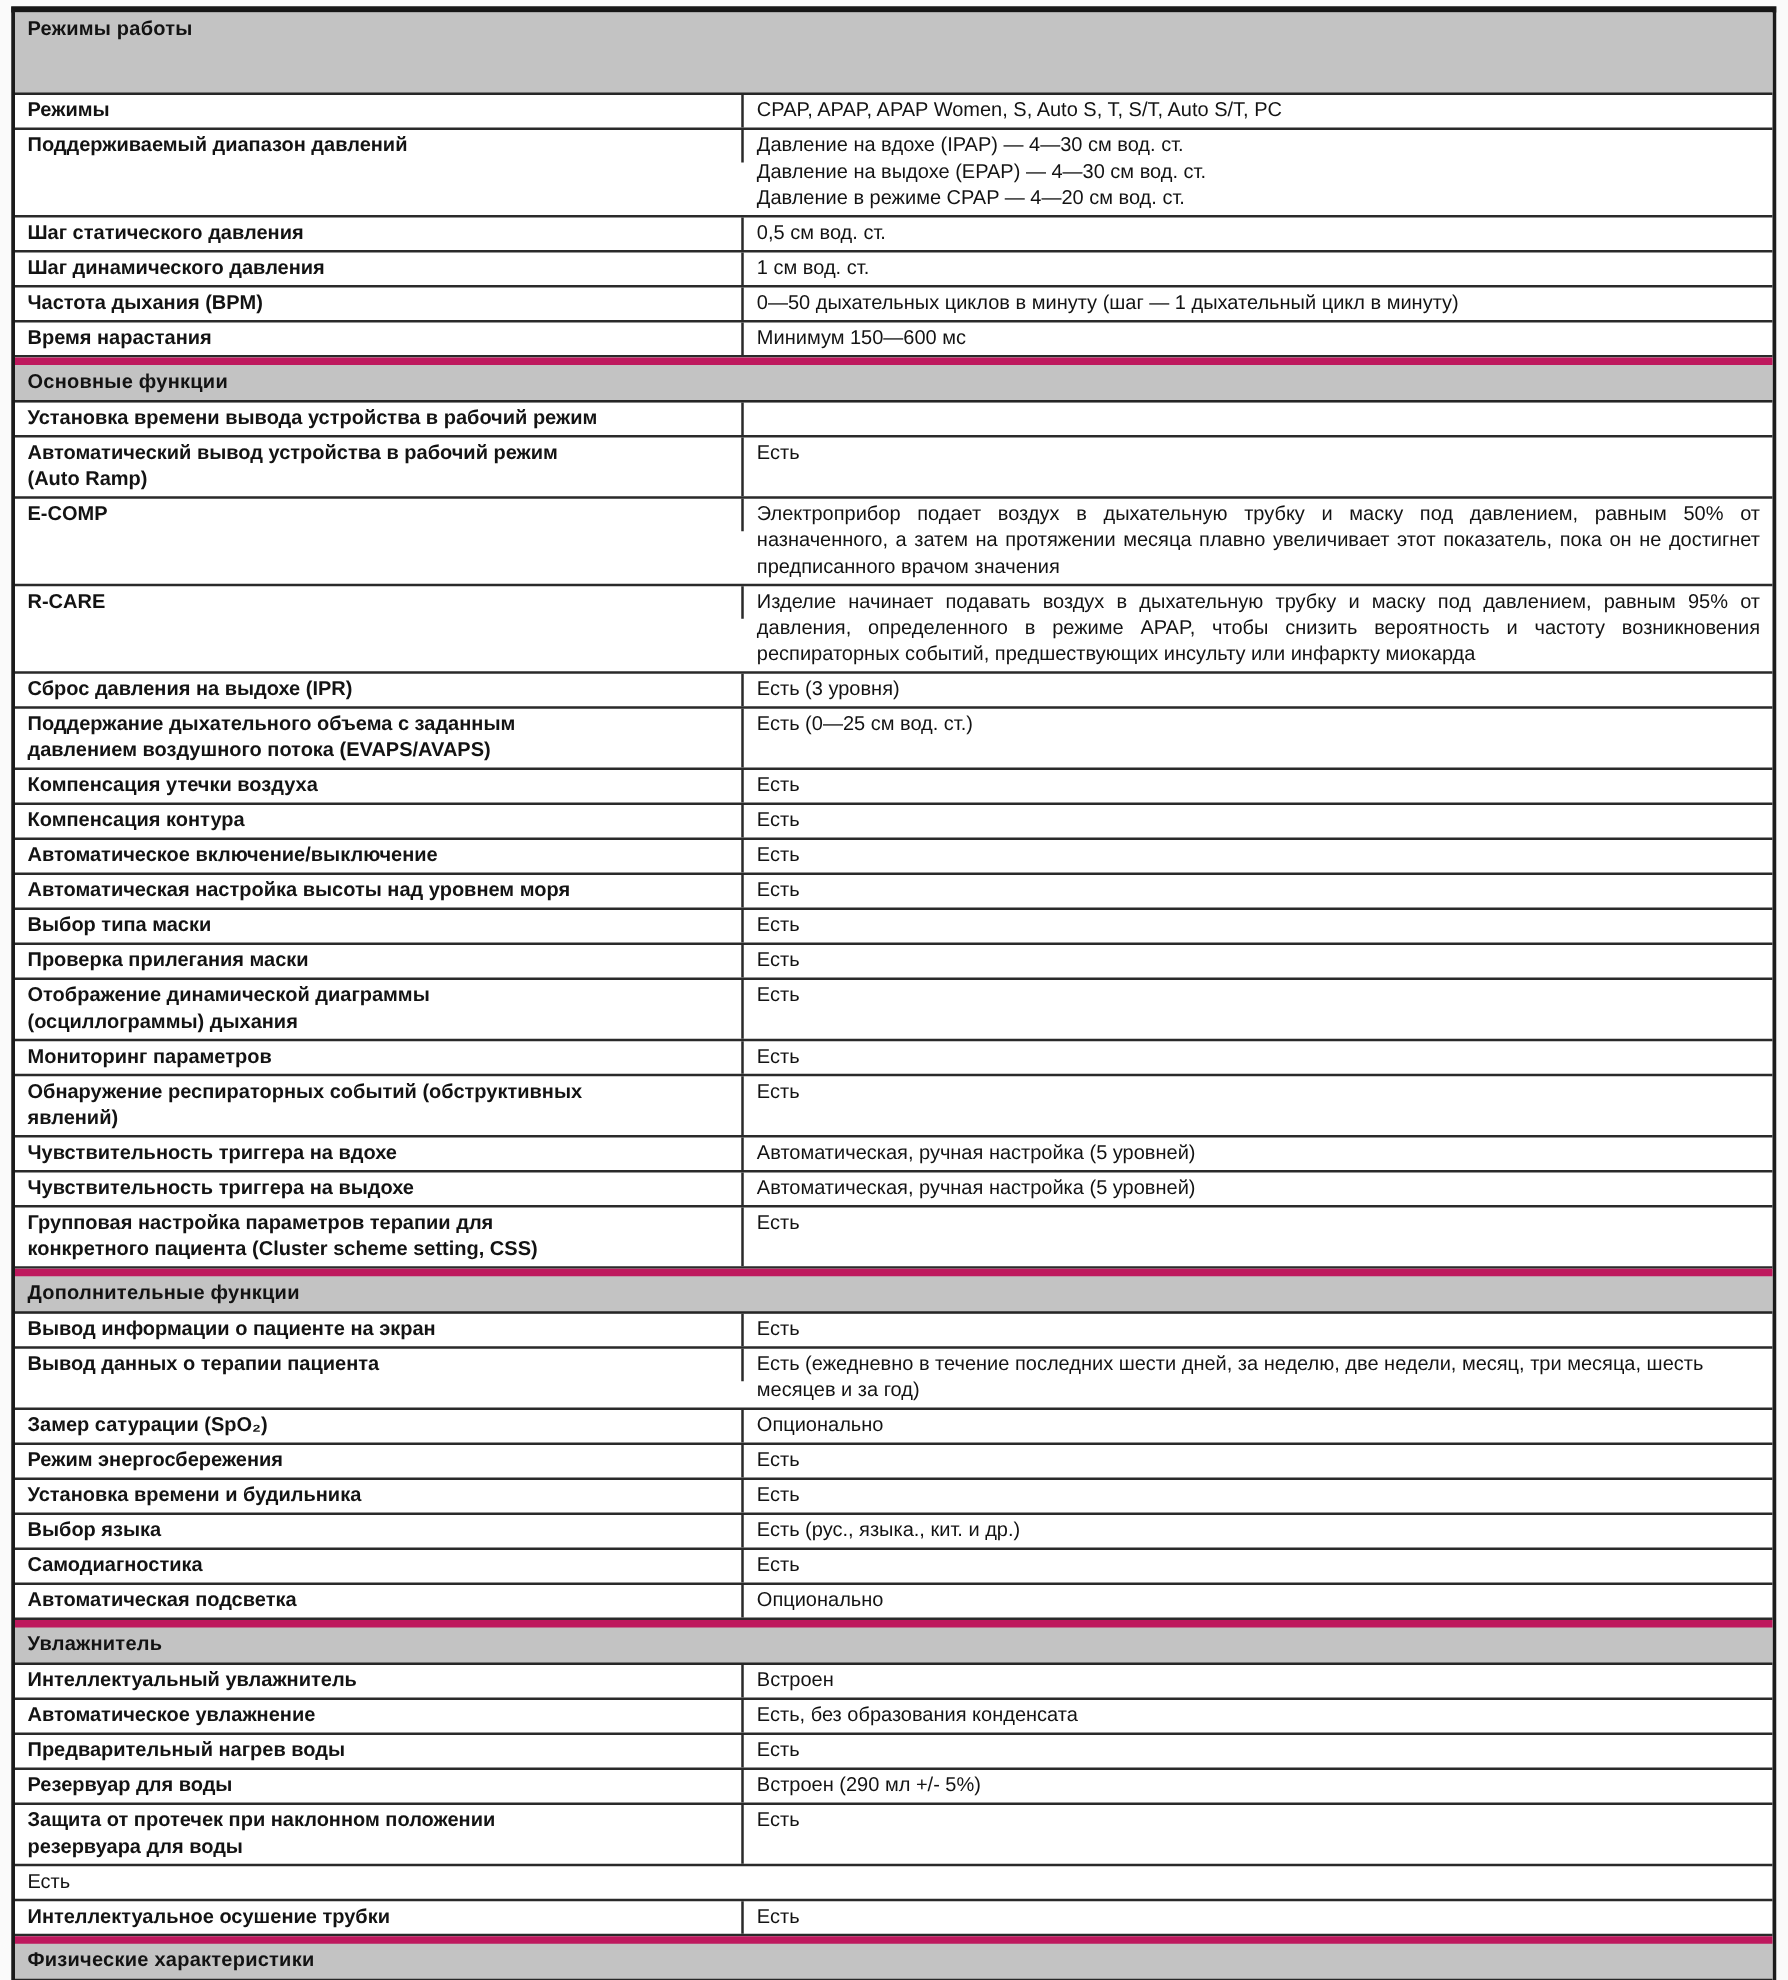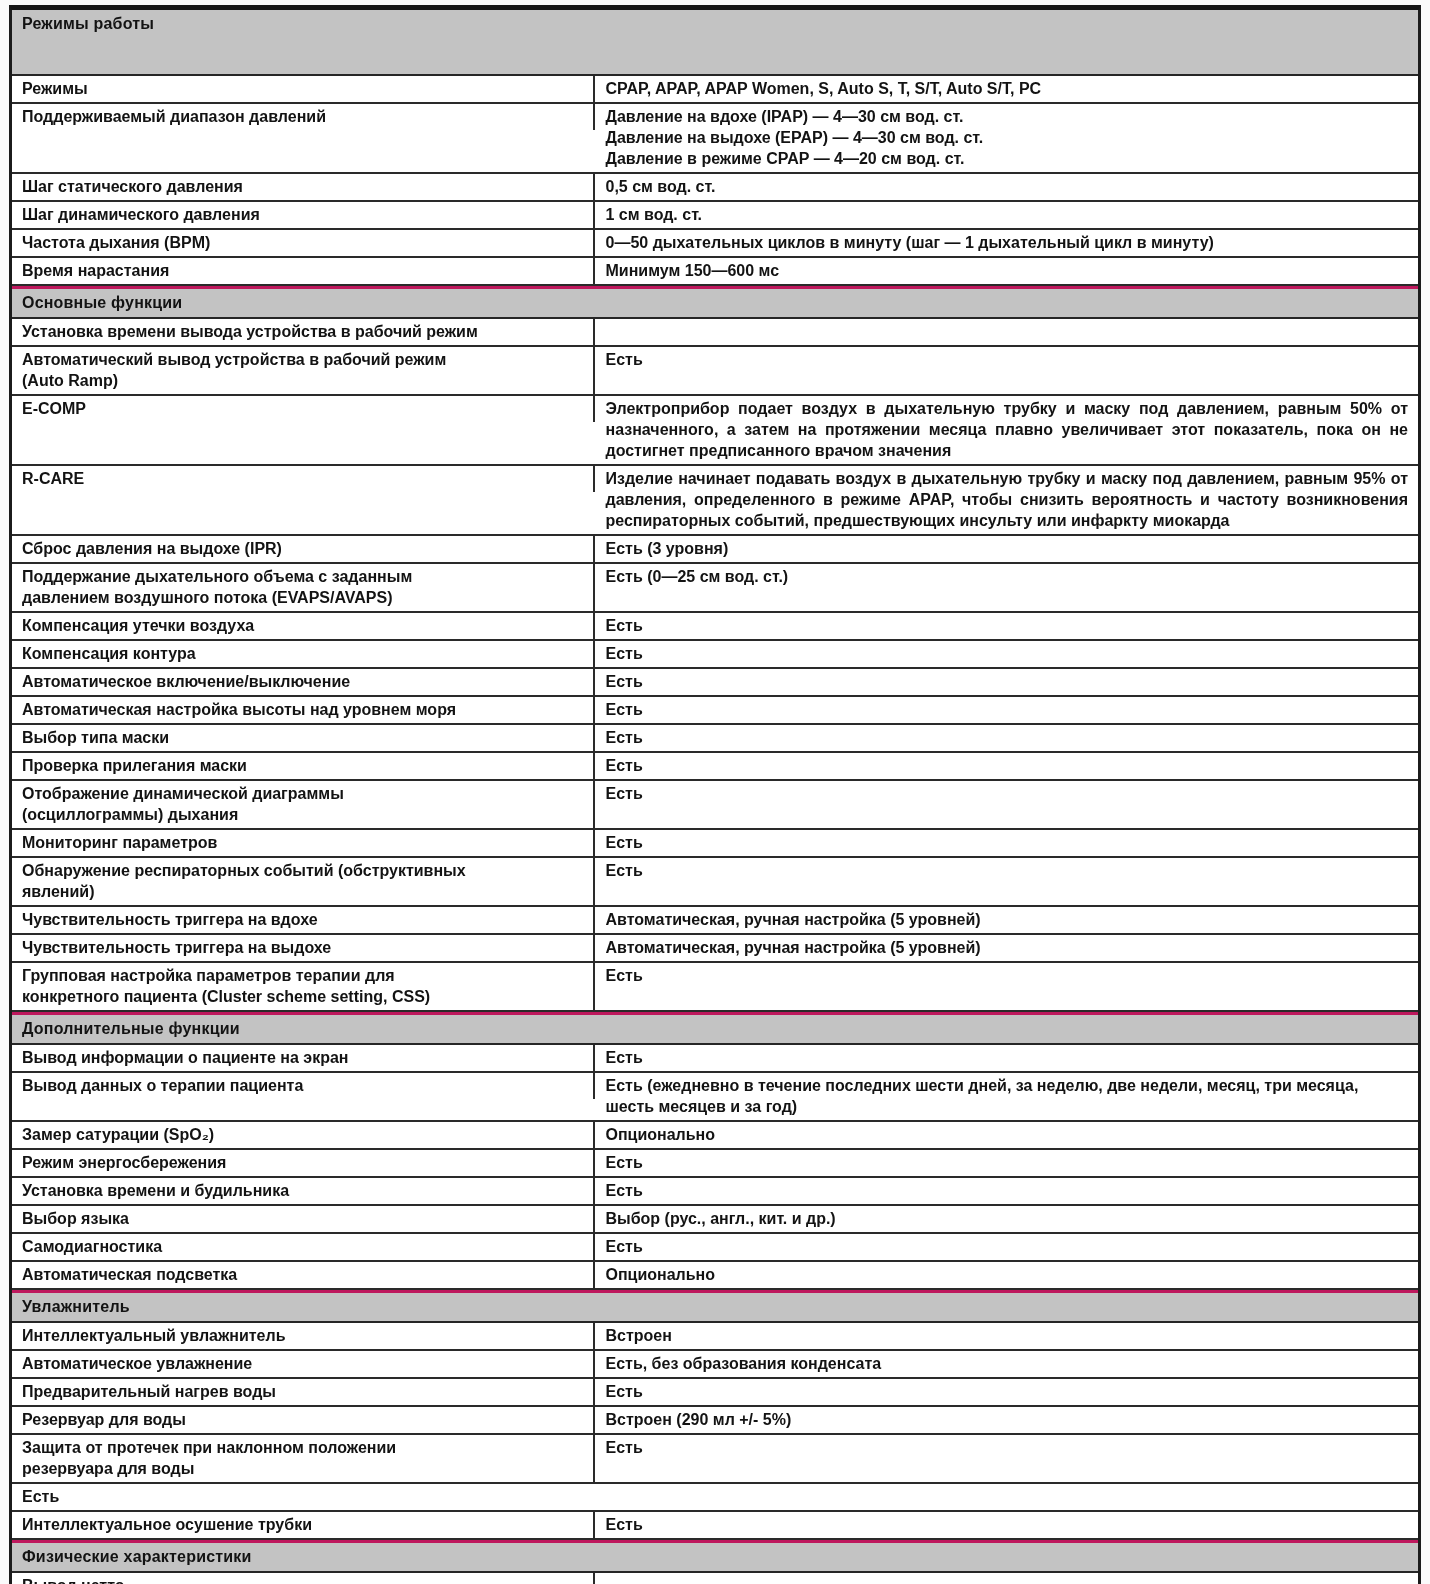--- a/index.html
+++ b/index.html
@@ -18,21 +18,21 @@
   }
   .spec-table {
     width: 100%;
     box-sizing: border-box;
     border: 3px solid #1b1b1b;
     border-top: 5px solid #161616;
     background: #ffffff;
   }
   .section-header {
     background: #c3c3c3;
-    border-top: 3px solid #be185d;
+    border-top: 6px solid #be185d;
     border-bottom: 2px solid #262626;
     font-weight: bold;
     font-size: 16px;
     line-height: 21px;
     padding: 3px 10px 4px 10px;
     letter-spacing: 0.2px;
   }
   .section-header.tall {
     padding-bottom: 40px;
     border-top: none;
@@ -51,21 +51,21 @@
     white-space: pre-line;
   }
   .cell.name {
     width: 41.5%;
     flex: 0 0 41.5%;
     font-weight: bold;
     border-right: 2px solid #2a2a2a;
   }
   .cell.value {
     flex: 1 1 auto;
-    font-weight: bold;
+    font-weight: normal;
   }
   .cell.value.justify { text-align: justify; }
 </style>
 </head>
 <body>
 
 <div class="page">
   <div class="spec-table">
       <div class="section-header tall">Режимы работы</div>
       <div class="row">
@@ -187,21 +187,21 @@
       <div class="row">
     <div class="cell name">Режим энергосбережения</div>
     <div class="cell value">Есть</div>
   </div>
       <div class="row">
     <div class="cell name">Установка времени и будильника</div>
     <div class="cell value">Есть</div>
   </div>
       <div class="row">
     <div class="cell name">Выбор языка</div>
-    <div class="cell value">Выбор (рус., англ., кит. и др.)</div>
+    <div class="cell value">Есть (рус., языка., кит. и др.)</div>
   </div>
       <div class="row">
     <div class="cell name">Самодиагностика</div>
     <div class="cell value">Есть</div>
   </div>
       <div class="row">
     <div class="cell name">Автоматическая подсветка</div>
     <div class="cell value">Опционально</div>
   </div>
       <div class="section-header">Увлажнитель</div>

